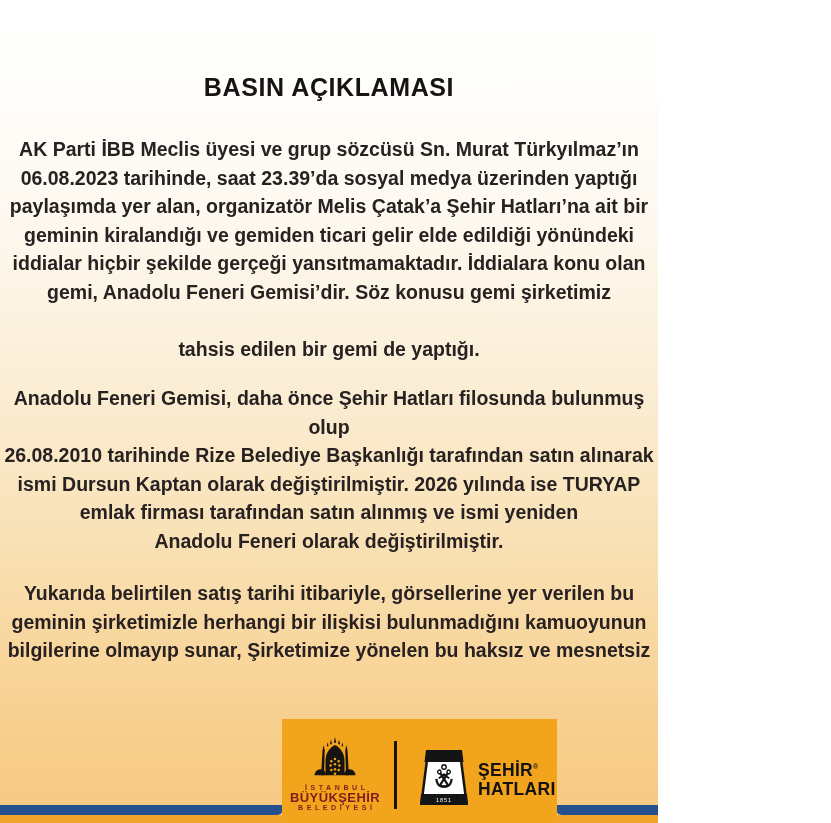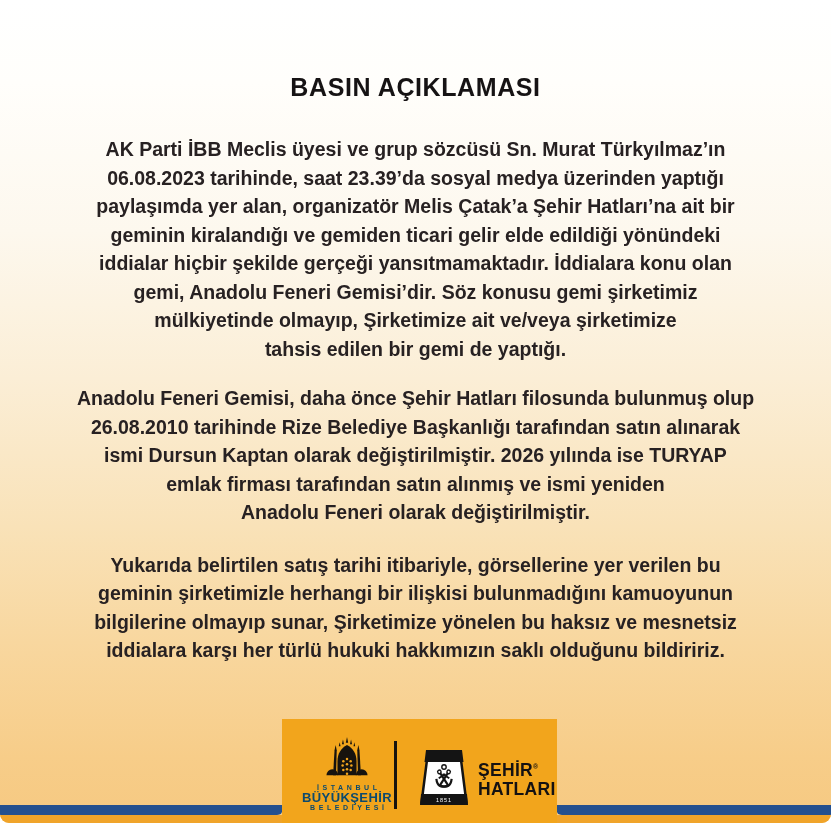--- a/index.html
+++ b/index.html
@@ -4,27 +4,26 @@
 <style>
   * { box-sizing: border-box; }
   html,body { margin:0; padding:0; }
   body {
     width:831px; height:823px;
     font-family:"Liberation Sans","DejaVu Sans",sans-serif;
     overflow:hidden;
   }
   .page {
     position:relative;
-    width:831px; height:823px;
+    width:658px; height:823px;
     background:linear-gradient(180deg,
       #ffffff 0%, #fffefb 10%, #fdf8ee 28%,
       #fbeed6 46%, #f9e2b8 64%, #f8d79f 78%,
       #f7cd89 92%, #f6c981 100%);
     overflow:hidden;
-    border-radius:9px;
   }
   .title {
     margin:73px 0 0 0;
     text-align:center;
     font-size:25px;
     font-weight:800;
     letter-spacing:0.6px;
     color:#161314;
   }
   .para {
@@ -54,21 +53,21 @@
   .blue-bar.right { left:556px; width:275px; border-radius:0 0 0 6px; }
 
   .logo-box {
     position:absolute; left:282px; bottom:0;
     width:275px; height:104px;
     background:#f2a51c;
     z-index:3;
   }
   .ibb {
     position:absolute; left:5px; top:18px; width:96px;
-    text-align:center; color:#0c4a6e;margin-left:12px;
+    text-align:center; color:#7f1d1d;
   }
   .ibb svg { display:block; margin:0 auto 2px auto; }
   .ibb-l1, .ibb-l3 {
     font-size:7px; font-weight:700; letter-spacing:3.6px;
     text-indent:3.6px; line-height:9px; white-space:nowrap;
   }
   .ibb-l2 {
     font-size:13px; font-weight:800; letter-spacing:0.4px;
     line-height:11px; white-space:nowrap;
   }
@@ -91,37 +90,36 @@
 
   <h1 class="title">BASIN AÇIKLAMASI</h1>
 
   <p class="para p1">
     <span class="line">AK Parti İBB Meclis üyesi ve grup sözcüsü Sn. Murat Türkyılmaz’ın</span><br>
     <span class="line">06.08.2023 tarihinde, saat 23.39’da sosyal medya üzerinden yaptığı</span><br>
     <span class="line">paylaşımda yer alan, organizatör Melis Çatak’a Şehir Hatları’na ait bir</span><br>
     <span class="line">geminin kiralandığı ve gemiden ticari gelir elde edildiği yönündeki</span><br>
     <span class="line">iddialar hiçbir şekilde gerçeği yansıtmamaktadır. İddialara konu olan</span><br>
     <span class="line">gemi, Anadolu Feneri Gemisi’dir. Söz konusu gemi şirketimiz</span><br>
-    <span class="line">mülkiyetinde olmayıp, Şirketimize ait ve/veya şirketimize</span><br>
+    <br>
     <span class="line">tahsis edilen bir gemi de yaptığı.</span>
   </p>
 
   <p class="para p2">
     <span class="line">Anadolu Feneri Gemisi, daha önce Şehir Hatları filosunda bulunmuş olup</span><br>
     <span class="line">26.08.2010 tarihinde Rize Belediye Başkanlığı tarafından satın alınarak</span><br>
     <span class="line">ismi Dursun Kaptan olarak değiştirilmiştir. 2026 yılında ise TURYAP</span><br>
     <span class="line">emlak firması tarafından satın alınmış ve ismi yeniden</span><br>
     <span class="line">Anadolu Feneri olarak değiştirilmiştir.</span>
   </p>
 
   <p class="para p3">
     <span class="line">Yukarıda belirtilen satış tarihi itibariyle, görsellerine yer verilen bu</span><br>
     <span class="line">geminin şirketimizle herhangi bir ilişkisi bulunmadığını kamuoyunun</span><br>
     <span class="line">bilgilerine olmayıp sunar, Şirketimize yönelen bu haksız ve mesnetsiz</span><br>
-    <span class="line">iddialara karşı her türlü hukuki hakkımızın saklı olduğunu bildiririz.</span>
   </p>
 
   <div class="blue-bar left"></div>
   <div class="blue-bar right"></div>
   <div class="bottom-strip"></div>
 
   <div class="logo-box">
 
     <div class="ibb">
       <svg width="48" height="44" viewBox="0 0 64 60" aria-hidden="true">

